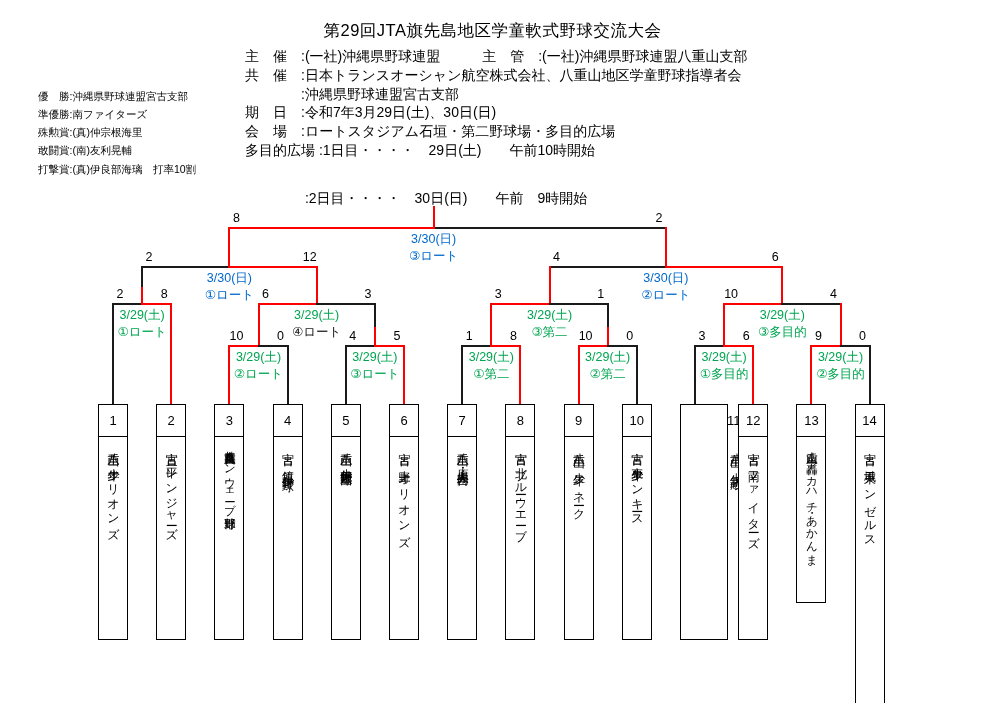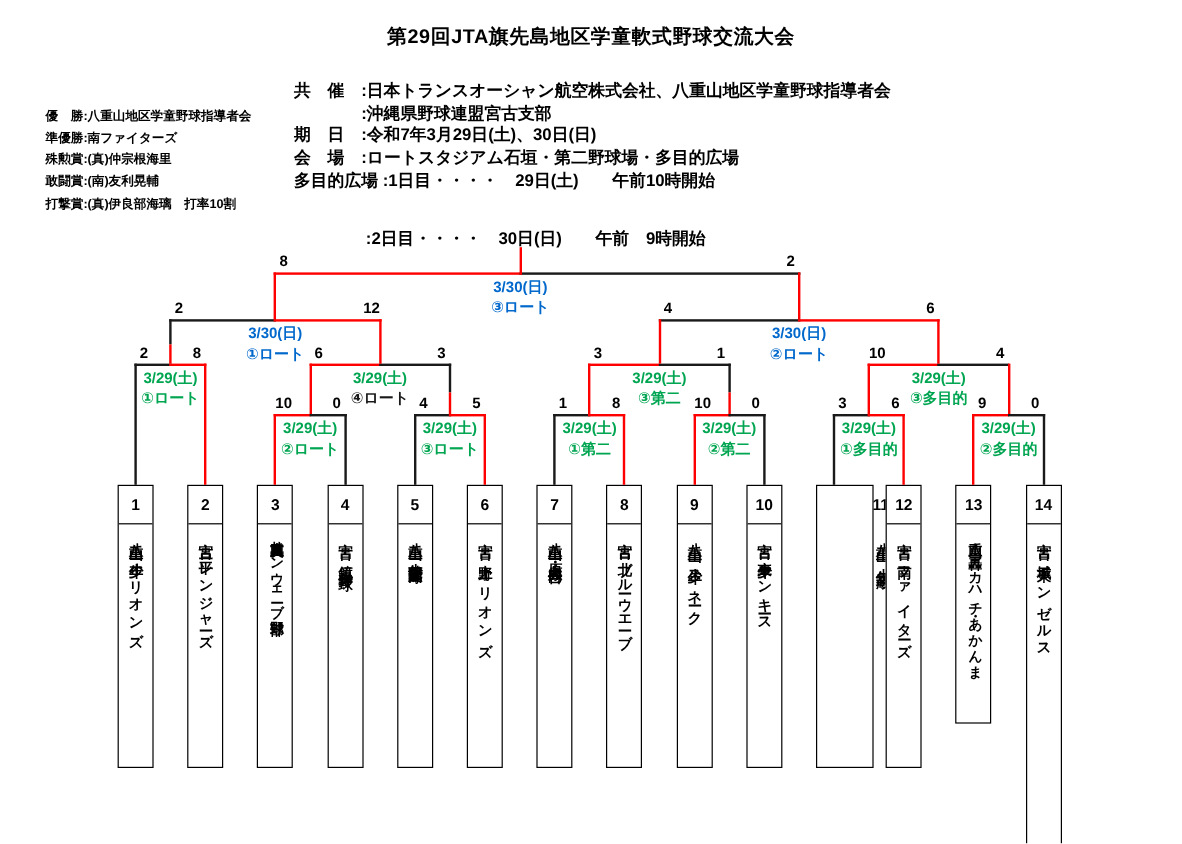--- a/index.html
+++ b/index.html
@@ -1,17 +1,17 @@
 <!DOCTYPE html>
 <html><head>
 <meta charset="utf-8">
 <style>
   html,body{margin:0;padding:0;background:#ffffff;}
   #page{position:relative;width:985px;height:703px;background:#fff;overflow:hidden;
-        font-family:"Liberation Sans","DejaVu Sans",sans-serif;font-weight:bold;color:#000;border-radius:30px;}
+        font-family:"Liberation Sans","DejaVu Sans",sans-serif;font-weight:normal;color:#000;border-radius:30px;}
   .abs{position:absolute;}
   #title{top:20px;left:0;width:985px;text-align:center;font-size:16.5px;letter-spacing:0.5px;color:#000;}
   .hline-text{left:245px;font-size:14px;white-space:pre;}
   .award-text{left:38px;font-size:10.5px;white-space:pre;}
   #champion-box{top:188px;height:19px;width:178px;border:1.5px solid #ff0000;color:#ff0000;
                 font-size:12.5px;text-align:center;line-height:19px;white-space:nowrap;}
   .hseg{position:absolute;height:2px;}
   .vseg{position:absolute;width:2px;}
   .score{position:absolute;font-size:12.5px;transform:translateX(-50%);white-space:nowrap;}
   .mlabel{position:absolute;font-size:12.5px;transform:translateX(-50%);white-space:nowrap;}
@@ -21,27 +21,28 @@
              height:195px;font-size:12px;letter-spacing:2px;white-space:nowrap;}
 </style>
 </head>
 <body>
 
 <div id="page">
   <div id="title" class="abs">第29回JTA旗先島地区学童軟式野球交流大会</div>
   <div id="header-lines"></div>
   <div id="awards"></div>
   <div id="bracket"></div>
+<div class="abs hline-text" style="top: 48px;">主　催　:(一社)沖縄県野球連盟　　　主　管　:(一社)沖縄県野球連盟八重山支部</div>
     <div class="abs hline-text" style="top: 67px;">共　催　:日本トランスオーシャン航空株式会社、八重山地区学童野球指導者会</div>
     <div class="abs hline-text" style="top: 86px;">　　　　:沖縄県野球連盟宮古支部</div>
     <div class="abs hline-text" style="top: 104px;">期　日　:令和7年3月29日(土)、30日(日)</div>
     <div class="abs hline-text" style="top: 123px;">会　場　:ロートスタジアム石垣・第二野球場・多目的広場</div>
     <div class="abs hline-text" style="top: 142px;">多目的広場 :1日目・・・・　29日(土)　　午前10時開始</div>
     <div class="abs hline-text" style="top: 162px; margin-top: 28px;">　　　　 :2日目・・・・　30日(日)　　午前　9時開始</div>
-    <div class="abs award-text" style="top: 90px;">優　勝:八重山地区学童野球指導者会</div>
+    <div class="abs award-text" style="top: 90px;">優　勝:沖縄県野球連盟宮古支部</div>
     <div class="abs award-text" style="top: 108px;">準優勝:南ファイターズ</div>
     <div class="abs award-text" style="top: 126px;">殊勲賞:(真)仲宗根海里</div>
     <div class="abs award-text" style="top: 144px; text-align: right;">敢闘賞:(南)友利晃輔</div>
     <div class="abs award-text" style="top: 163px;">打撃賞:(真)伊良部海璃　打率10割</div>
     <div class="team-box" style="left: 98px; top: 404px; height: 236px;">
       <div class="team-num">1</div>
       <div class="team-name" style="letter-spacing: 1px;">八重山　少年オリオンズ</div>
     </div>
     <div class="team-box" style="left: 156.2px; top: 404px; height: 236px;">
       <div class="team-num">2</div>

